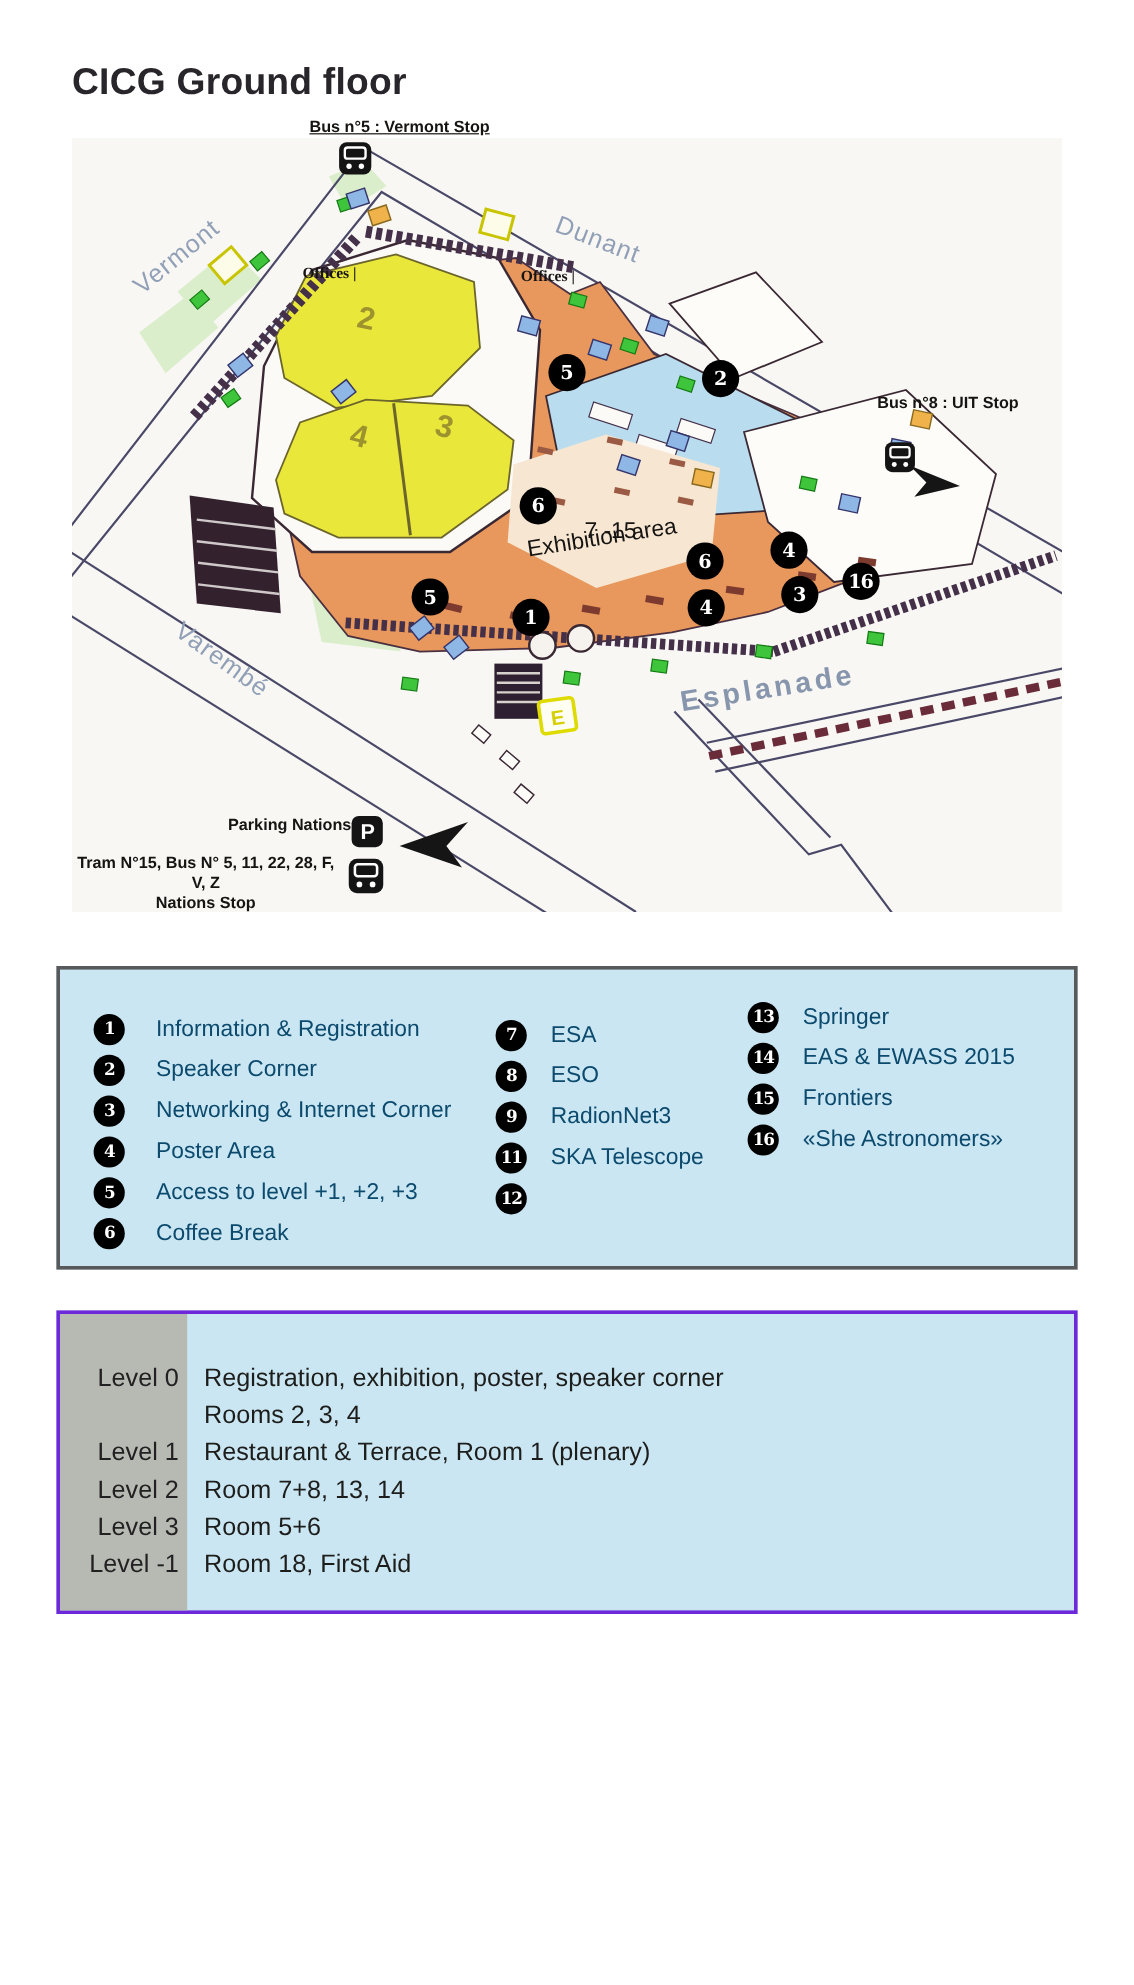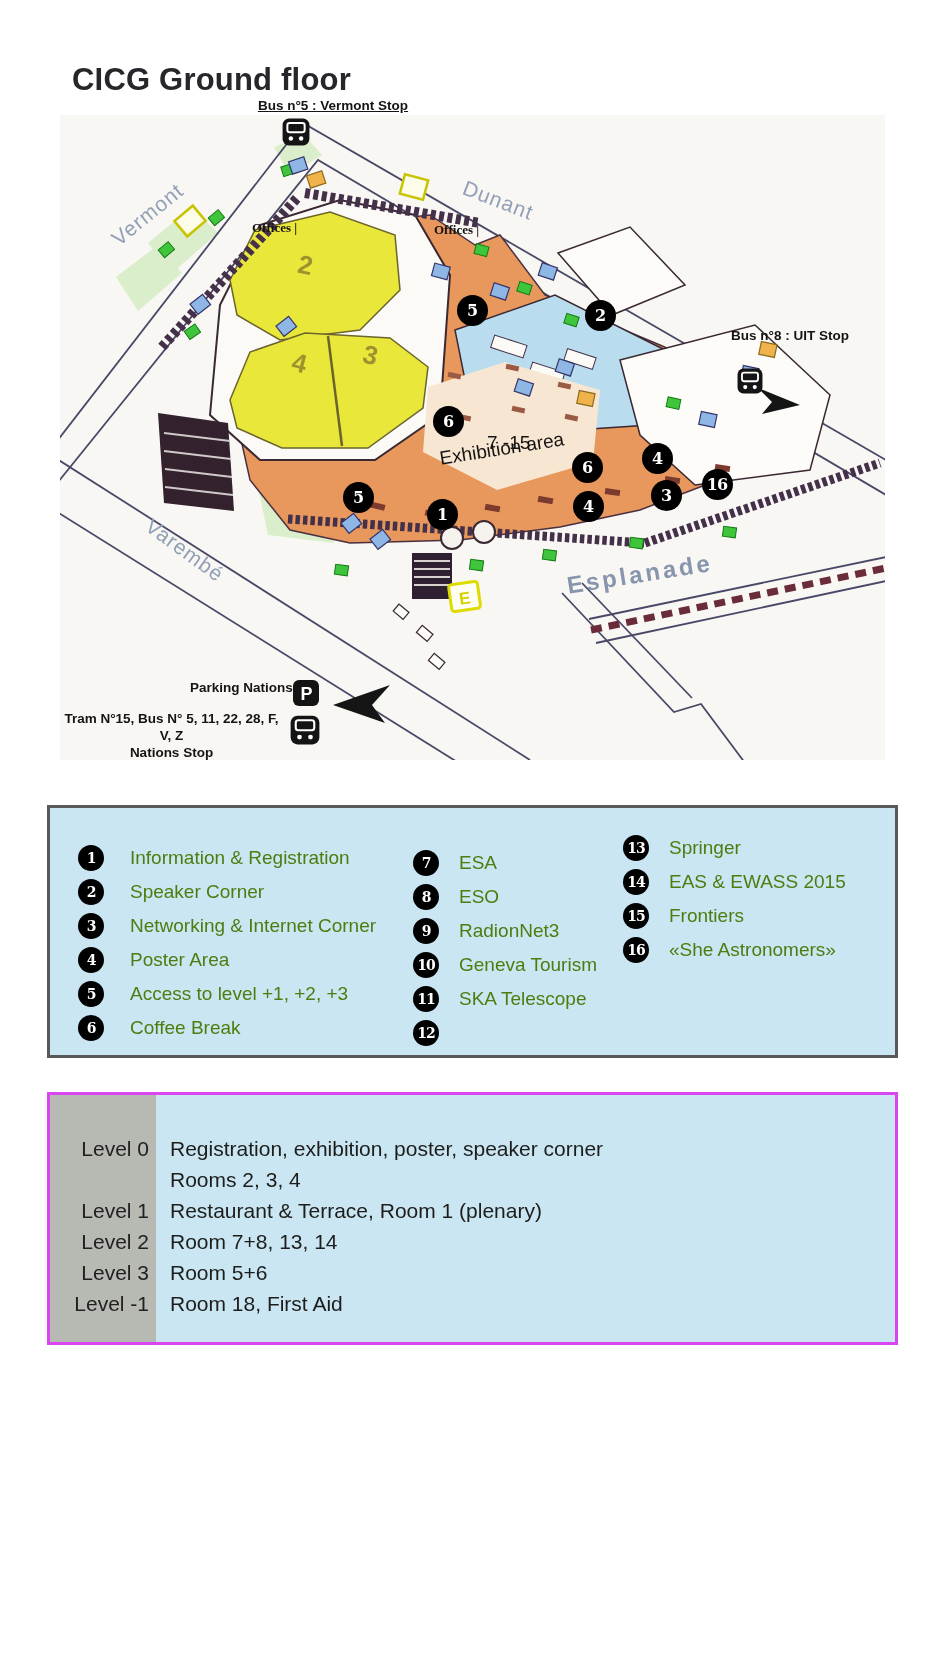--- a/index.html
+++ b/index.html
@@ -1,18 +1,18 @@
 <!DOCTYPE html>
 <html><head>
 <meta charset="utf-8">
 <style>
   html,body{margin:0;padding:0;background:#ffffff;}
   body{width:945px;height:1654px;position:relative;font-family:"Liberation Sans",sans-serif;color:#1d1d1b;overflow:hidden;}
   .page{position:absolute;inset:0;}
-  .page-title{position:absolute;left:60px;top:50px;margin:12px;font-size:31px;font-weight:600;color:#28262a;letter-spacing:.2px;}
+  .page-title{position:absolute;left:60px;top:50px;margin:0;font-size:31px;font-weight:600;color:#28262a;letter-spacing:.2px;}
   
   .map{position:absolute;inset:0;}
   .map svg{position:absolute;left:60px;top:115px;}
   .map-label{position:absolute;white-space:nowrap;}
   .transit-label{font-size:13.5px;font-weight:600;color:#161412;}
   .street{color:#91a0b6;font-size:21px;font-weight:400;letter-spacing:1px;}
   .esplanade{font-size:24px;font-weight:600;letter-spacing:3px;color:#8795ad;}
   .offices{font-size:13px;font-weight:600;color:#161412;font-family:Liberation Serif, serif;}
   .roomnum{font-size:26px;font-weight:700;color:#8f852c;opacity:.85;}
   .small-map-text{font-size:19px;font-weight:400;color:#161412;}
@@ -24,25 +24,25 @@
   .legend-box{position:absolute;left:47px;top:805px;width:851px;height:253px;background:#c9e6f2;
               border:3px solid #58595b;box-sizing:border-box;}
   .legend-col{position:absolute;top:0;display:flex;flex-direction:column;}
   .legend-col.c0{left:28px;padding-top:33px;}
   .legend-col.c1{left:363px;padding-top:38px;}
   .legend-col.c2{left:573px;padding-top:23px;}
   .legend-item{height:34px;display:flex;align-items:center;}
   .legend-item .num-badge{width:26px;height:26px;border-radius:50%;background:#000;color:#fff;flex:0 0 26px;
               font-family:"DejaVu Serif",serif;font-weight:700;font-size:14px;letter-spacing:-1px;
               display:flex;align-items:center;justify-content:center;}
-  .legend-item .legend-label{margin-left:20px;font-size:19px;color:#4d7c0f;white-space:nowrap;}
+  .legend-item .legend-label{margin-left:20px;font-size:19px;color:#0c4a6e;white-space:nowrap;}
   .legend-col.c0 .legend-label{margin-left:26px;}
   
   .levels-box{position:absolute;left:47px;top:1092px;width:851px;height:253px;background:#c9e6f2;
-              border:3px solid #d946ef;box-sizing:border-box;}
+              border:3px solid #6d28d9;box-sizing:border-box;}
   .levels-gray{position:absolute;left:0;top:0;bottom:0;width:106px;background:#b7bab2;}
   .levels-rows{position:absolute;left:0;top:0;right:0;padding-top:38px;}
   .level-line{display:flex;height:31px;align-items:center;font-size:21px;}
   .level-label{width:106px;flex:0 0 106px;box-sizing:border-box;padding-right:7px;text-align:right;color:#222022;}
   .level-desc{padding-left:14px;color:#1d1d1b;white-space:nowrap;}
 </style>
 </head>
 <body>
 
 <div class="page">
@@ -279,24 +279,20 @@
           </div>
           <div class="legend-item">
             <span class="num-badge">8</span>
             <span class="legend-label">ESO</span>
           </div>
           <div class="legend-item">
             <span class="num-badge">9</span>
             <span class="legend-label">RadionNet3</span>
           </div>
           <div class="legend-item">
-            <span class="num-badge">10</span>
-            <span class="legend-label">Geneva Tourism</span>
-          </div>
-          <div class="legend-item">
             <span class="num-badge">11</span>
             <span class="legend-label">SKA Telescope</span>
           </div>
           <div class="legend-item">
             <span class="num-badge">12</span>
           </div>
         </div>
         <div class="legend-col c2">
           <div class="legend-item">
             <span class="num-badge">13</span>

